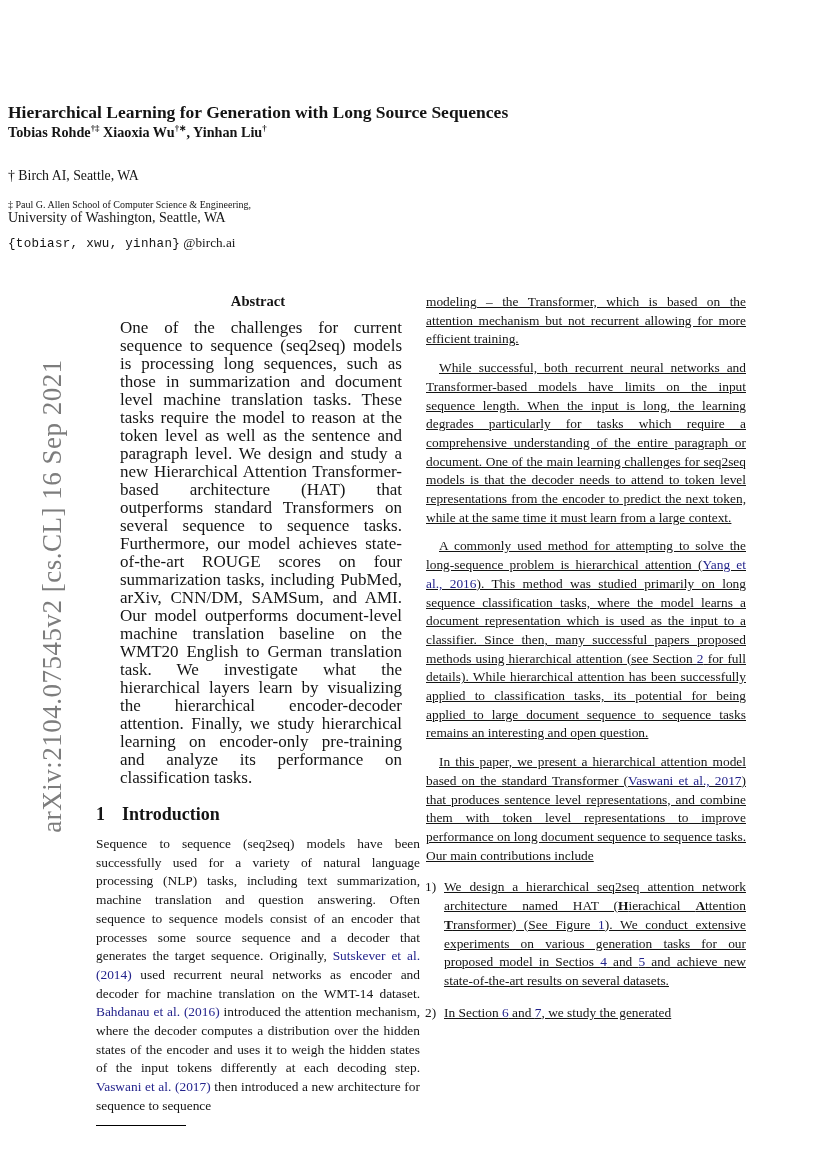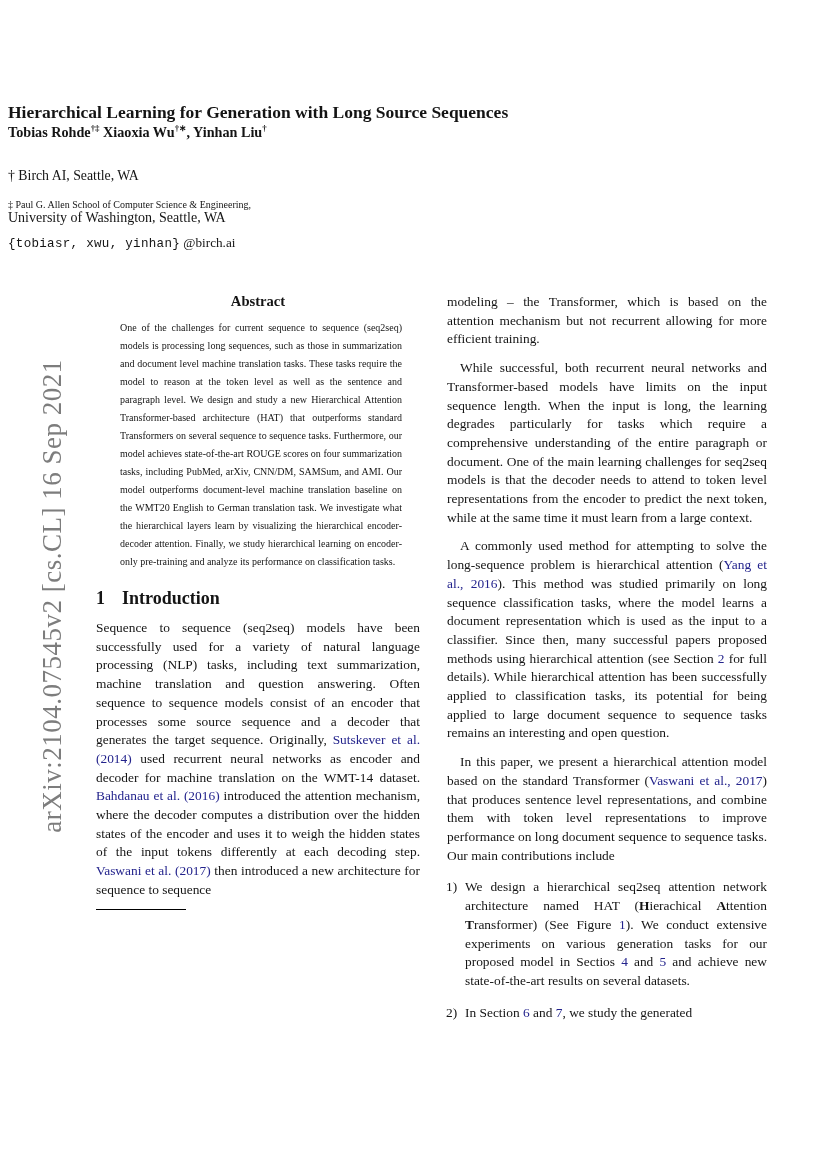--- a/index.html
+++ b/index.html
@@ -35,26 +35,26 @@
   .email   { margin-top:9px;  font-size:13.2px; }
 
   .seg-sup  { vertical-align:super; font-size:62%; }
   .seg-b    { font-weight:bold; }
   .seg-link { color:#23238c; }
   .seg-mono { font-family:"Liberation Mono","DejaVu Sans Mono",monospace; font-size:95%; letter-spacing:0.3px; }
 
   
   .col { position:absolute; top:293px; }
   .col-left  { left:96px;  width:324px; }
-  .col-right { left:447px; width:320px; }
+  .col-right { left:426px; width:320px;text-decoration:underline; }
 
   .abstract-heading { margin:0; text-align:center; font-size:14.6px; font-weight:bold; }
   .abstract-body {
     margin:9px 18px 0 24px;
-    font-size:10px; line-height:18px;
+    font-size:17px; line-height:18px;
     text-align:justify;
   }
 
   .section-heading { margin:17px 0 0 0; font-size:18px; font-weight:bold; }
   .section-heading .sec-title { margin-left:17px; }
 
   .body-par { margin:10px 0 0 0; font-size:13.4px; line-height:18.7px; text-align:justify; }
   .col-right .body-par.first { margin-top:0; }
   .body-par.no-gap { margin-top:0; }
   .indent { text-indent:13px; }

